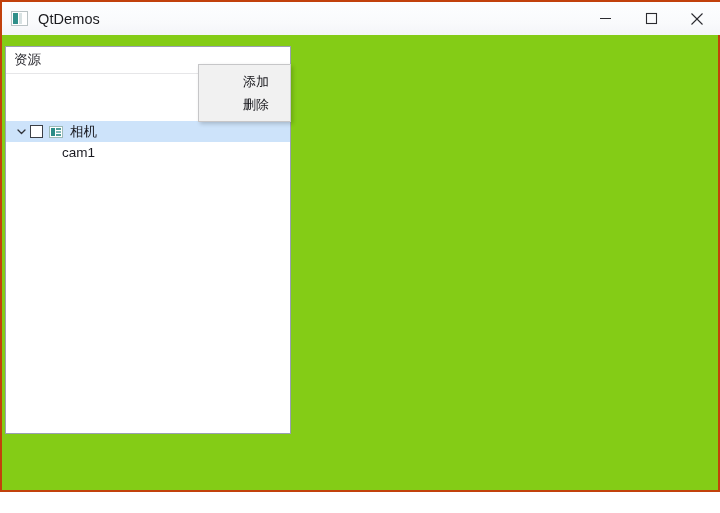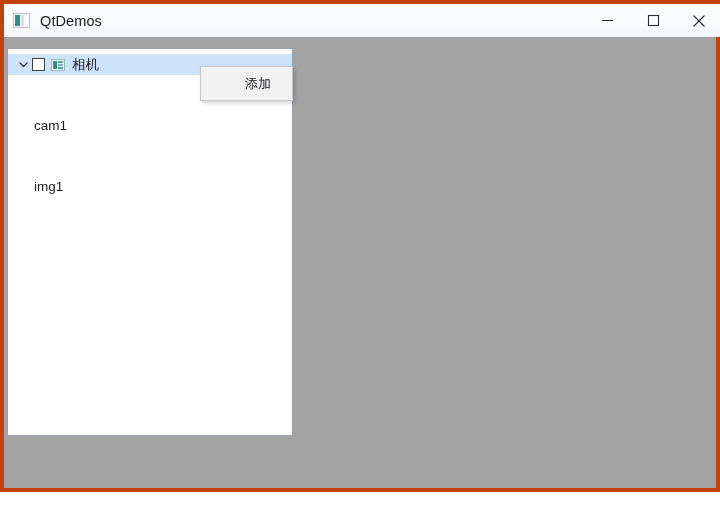--- a/index.html
+++ b/index.html
@@ -11,23 +11,23 @@
     width: 720px;
     height: 513px;
     overflow: hidden;
     font-family: "Liberation Sans", "DejaVu Sans", sans-serif;
   }
 
   #app-window {
     position: relative;
     width: 720px;
     height: 492px;
-    background: #a3a3a3;
-    box-sizing: border-box;
-    border: 4px solid #c2410c;
+    background: #84cc16;
+    box-sizing: border-box;
+    border: 2px solid #c2410c;
   }
 
   
   #title-bar {
     position: absolute;
     left: 0; top: 0;
     width: 718px;
     height: 33px;
     background: linear-gradient(180deg, #fdfeff 0%, #f9fafc 65%, #f4f5f8 100%);
     display: flex;
@@ -110,21 +110,21 @@
   }
 
   .tree-row {
     height: 21px;
     display: flex;
     align-items: center;
     box-sizing: border-box;
     white-space: nowrap;
   }
   .tree-row.group { padding-left: 6px; }
-  .tree-row.selected { background: #cde3fa; }
+  .tree-row.selected { background: #cde3fa; margin-top: 42px; }
 
   .chevron {
     width: 18px;
     height: 21px;
     display: flex;
     align-items: center;
     justify-content: center;
     flex: none;
     color: #30333a;
   }
@@ -175,22 +175,21 @@
     background: #4f9e9a;
   }
 
   .tree-label {
     font-size: 13.5px;
     color: #1a1a20;
     line-height: 21px;
   }
 
   .tree-row.child {
-    padding-left: 26px;
-    margin-top: 40px;
+    padding-left: 56px;
   }
   .tree-row.child .tree-label {
     font-size: 13.5px;
     color: #1b1b22;
   }
 
   
   #context-menu {
     position: absolute;
     left: 196px;
@@ -241,20 +240,23 @@
         <svg width="14" height="14" viewBox="0 0 14 14" aria-hidden="true">
           <line x1="1.5" y1="1.5" x2="12.5" y2="12.5" stroke="#2b2b30" stroke-width="1.1"></line>
           <line x1="12.5" y1="1.5" x2="1.5" y2="12.5" stroke="#2b2b30" stroke-width="1.1"></line>
         </svg>
       </div>
     </div>
   </div>
 
   <div id="tree-panel">
 
+    <div id="tree-header">
+      <span id="tree-header-label">资源</span>
+    </div>
 
     <div id="tree-body">
 
       <div class="tree-row group selected">
         <span class="chevron">
           <svg width="11" height="11" viewBox="0 0 11 11" aria-hidden="true">
             <polyline points="2,4 5.5,7.5 9,4" fill="none" stroke="#30333a" stroke-width="1.3" stroke-linecap="round" stroke-linejoin="round"></polyline>
           </svg>
         </span>
         <span class="tree-check"></span>
@@ -265,24 +267,22 @@
           <span class="glyph-d"></span>
         </span>
         <span class="tree-label">相机</span>
       </div>
 
       <div class="tree-row child">
         <span class="tree-label">cam1</span>
       </div>
 
 
-      <div class="tree-row child">
-        <span class="tree-label">img1</span>
-      </div>
 
     </div>
   </div>
 
   <div id="context-menu">
     <div class="menu-item">添加</div>
+    <div class="menu-item">删除</div>
   </div>
 
 </div>
 
 </body></html>

